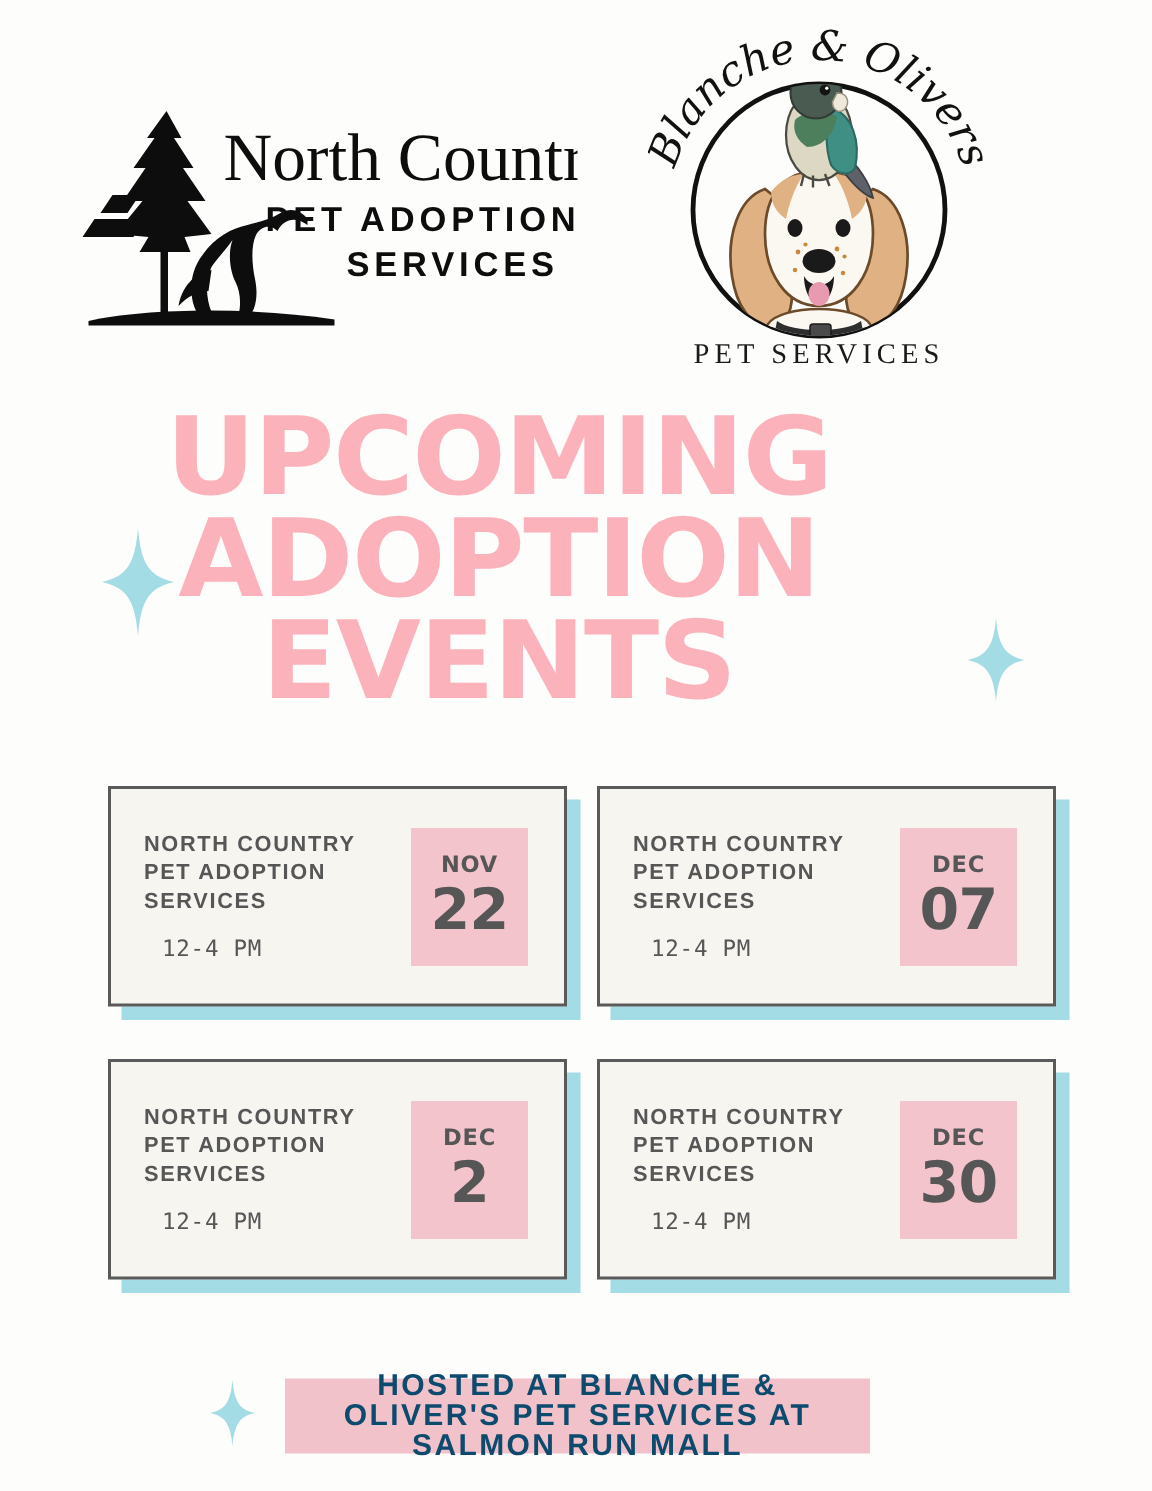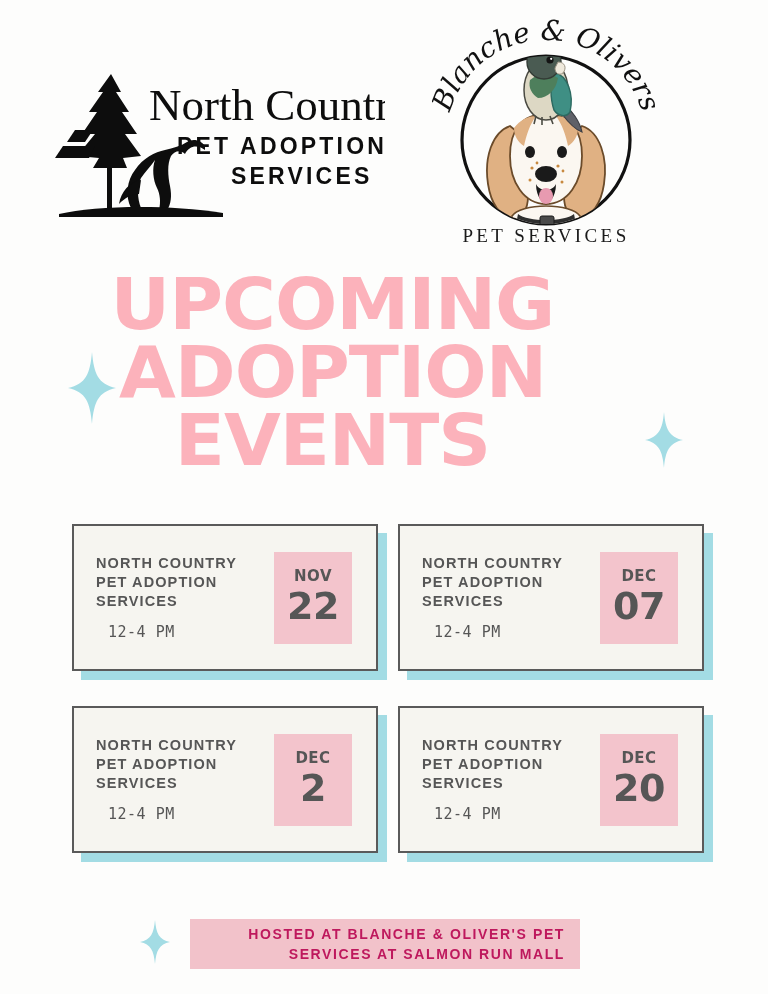--- a/index.html
+++ b/index.html
@@ -163,27 +163,27 @@
     left: 190px;
     top: 919px;
     width: 390px;
     height: 50px;
     background: #f2c2ca;
     display: flex;
     align-items: center;
     justify-content: center;
   }
   .footer-text {
-    color: #be185d;
+    color: #0c4a6e;
     font-family: "Liberation Sans", sans-serif;
     font-weight: bold;
-    font-size: 14px;
+    font-size: 20px;
     line-height: 20px;
     letter-spacing: 1.6px;
-    text-align: right;
+    text-align: center;
     width: 360px;
   }
 </style>
 </head>
 <body>
 
 <div class="header">
 
   <div class="logo-north">
     <svg width="330" height="150" viewBox="0 0 330 150">
@@ -359,21 +359,21 @@
 
   <div class="card-wrap">
     <div class="card-shadow"></div>
     <div class="card">
       <div class="card-text">
         <div class="card-org">NORTH COUNTRY PET ADOPTION SERVICES</div>
         <div class="card-time">12-4 PM</div>
       </div>
       <div class="card-date">
         <div class="card-month">DEC</div>
-        <div class="card-day">20</div>
+        <div class="card-day">30</div>
       </div>
     </div>
   </div>
 
 </div>
 
 <div class="footer-banner">
   <div class="footer-text">HOSTED AT BLANCHE &amp; OLIVER'S PET SERVICES AT SALMON RUN MALL</div>
 </div>
 

